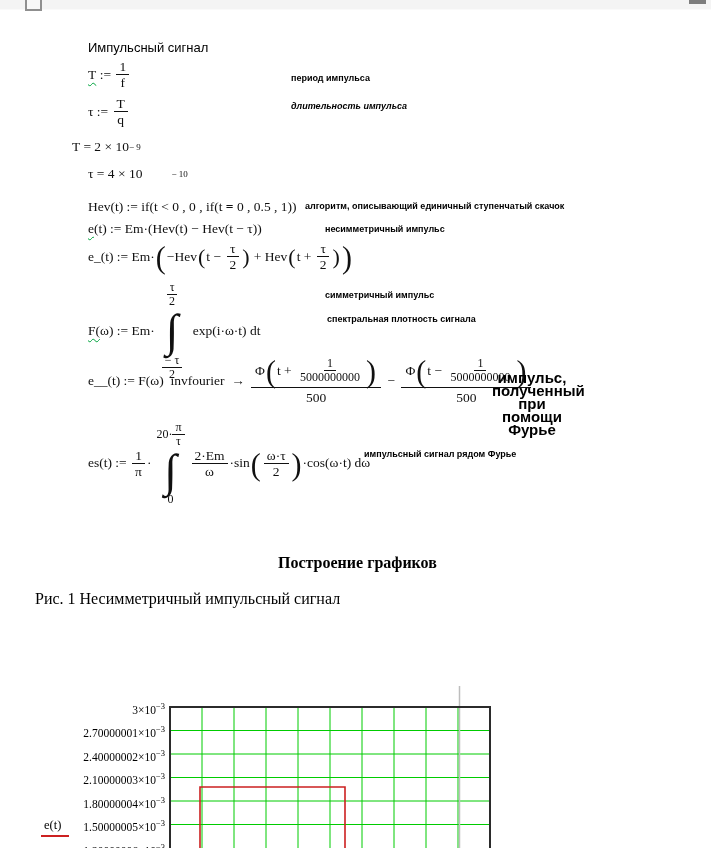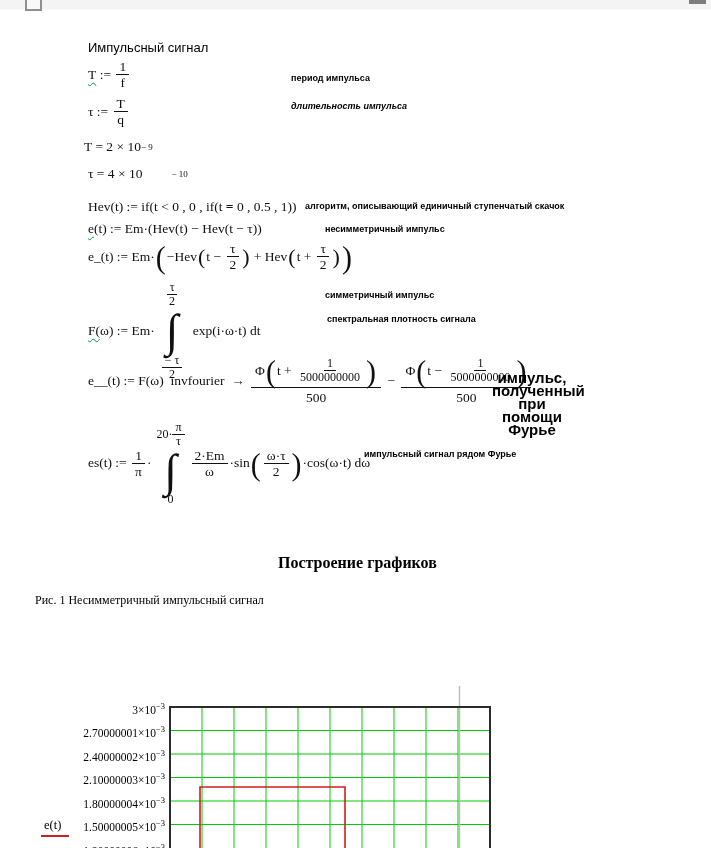--- a/index.html
+++ b/index.html
@@ -29,22 +29,22 @@
   .medp{font-size:22px;font-weight:400;line-height:.9;display:inline-block;margin:0 1px;}
   .intcol{display:inline-flex;flex-direction:column;align-items:center;margin:0 5px;line-height:1;}
   .intsym{font-size:46px;font-weight:200;line-height:.95;}
   .lim{font-size:12px;line-height:1.1;}
   .vfrac{display:inline-flex;flex-direction:column;align-items:center;margin:0 3px;}
   .vfrac .vnum{display:flex;align-items:center;border-bottom:1px solid #111;padding:0 4px 2px;white-space:pre;}
   .vfrac .vden{padding-top:2px;}
 
   .heading{position:absolute;left:278px;top:554px;font-size:16px;font-weight:bold;color:#000;white-space:nowrap;}
   .caption{position:absolute;left:35px;top:590px;color:#000;white-space:nowrap;}
-  .caption .cap-sm{font-size:12px;}
-  .caption .cap-lg{font-size:12px;}
+  .caption .cap-sm{font-size:16px;}
+  .caption .cap-lg{font-size:16px;}
 
   .ytick{position:absolute;left:40px;width:125px;text-align:right;font-size:11.5px;color:#000;white-space:nowrap;}
   .ytick sup{font-size:8.5px;}
   .legend{position:absolute;left:44px;top:818px;font-size:12.5px;color:#000;}
   .legend-line{position:absolute;left:41px;top:835px;width:28px;height:2px;background:#cc2020;}
   .plotwrap{position:absolute;left:169px;top:684px;width:322px;height:164px;}
 </style>
 </head>
 <body>
 
@@ -57,21 +57,21 @@
 <div class="eq" style="left:88px;top:59px;">
   <span class="wavy">T</span><span> := </span><span class="frac"><span class="num">1</span><span class="den">f</span></span>
 </div>
 <div class="note" style="left:291px;top:73px;">период импульса</div>
 
 <div class="eq" style="left:88px;top:96px;">
   <span>τ</span><span> := </span><span class="frac"><span class="num">T</span><span class="den">q</span></span>
 </div>
 <div class="note" style="left:291px;top:101px;font-style:italic;">длительность импульса</div>
 
-<div class="eq" style="left:84px;top:139px;">
+<div class="eq" style="left:72px;top:139px;">
   <span>T = 2 × 10</span><sup>− 9</sup>
 </div>
 <div class="eq" style="left:88px;top:166px;gap:29px;">
   <span>τ = 4 × 10</span><sup>− 10</sup>
 </div>
 
 <div class="eq" style="left:88px;top:199px;">
   <span>Hev(t) := if(t &lt; 0 , 0 , if(t </span><span class="beq">=</span><span> 0 , 0.5 , 1))</span>
 </div>
 <div class="note" style="left:305px;top:201px;">алгоритм, описывающий единичный ступенчатый скачок</div>

